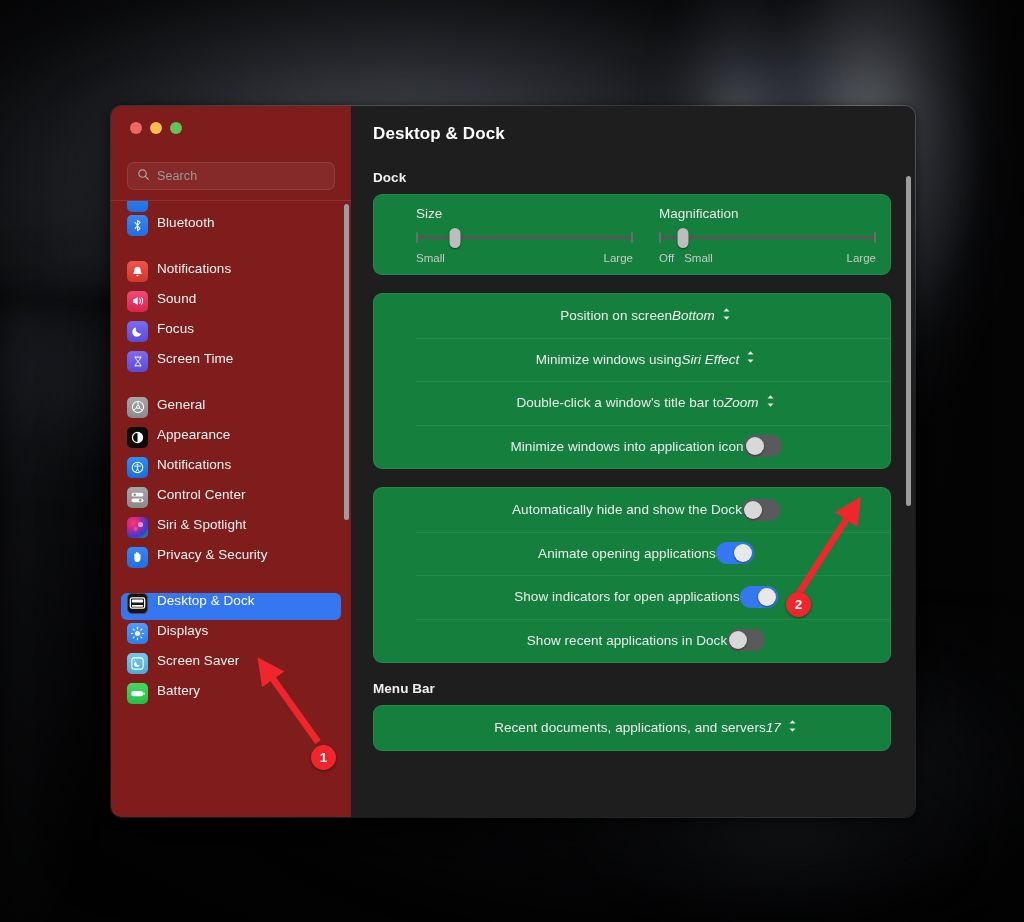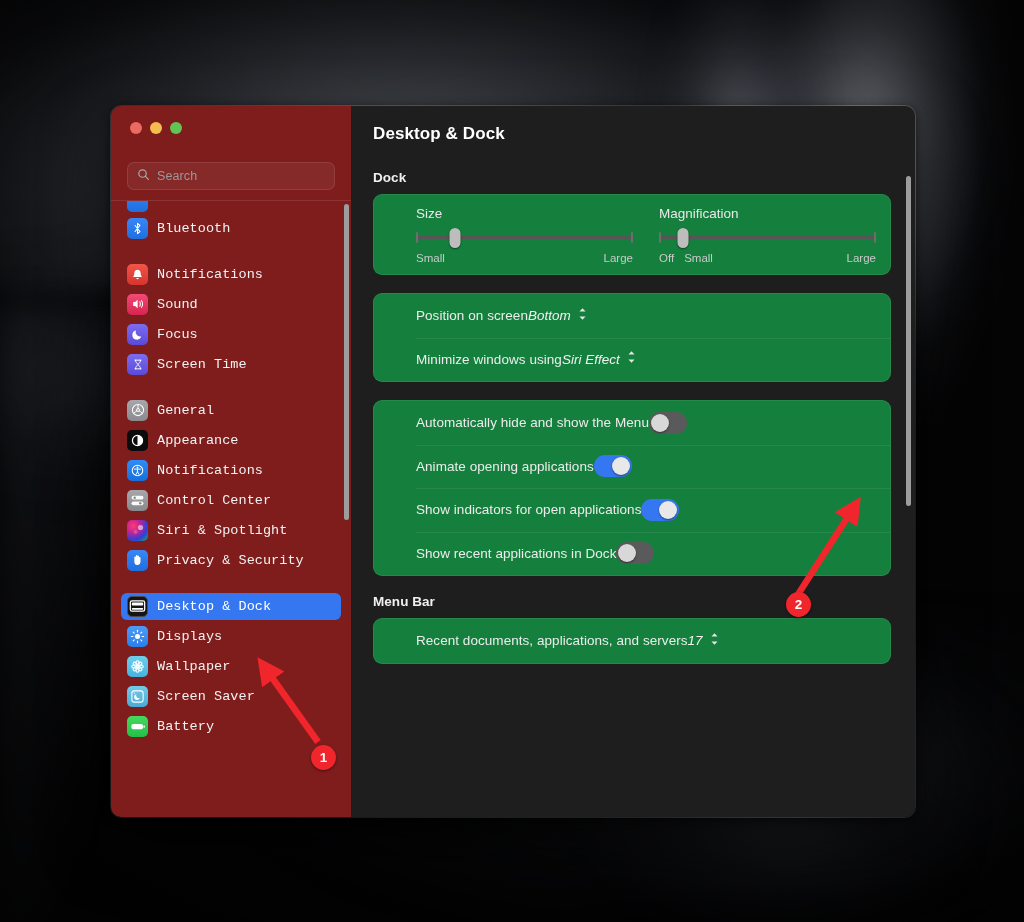--- a/index.html
+++ b/index.html
@@ -147,27 +147,26 @@
     height: 11px; overflow: hidden;
     display: flex; align-items: flex-end;
     padding-left: 6px;
   }
   .clip-chip {
     width: 21px; height: 16px; border-radius: 5px;
     background: linear-gradient(180deg,#2f7ff0,#1f6fe0);
   }
 
   .nav-item {
-    display: flex; align-items: center;
+    display: flex; 
     gap: 9px;
     height: 27px;
     border-radius: 6px;
     padding: 0 6px;
     margin: 3px 0;
-    font-family: Liberation Mono, monospace;
   }
   .nav-item.selected { background: #3577f0; }
   .nav-label {
     color: #f2f2f2; font-size: 13.5px;
     letter-spacing: 0.05px; white-space: nowrap;
   }
   .nav-item.selected .nav-label { color: #fff; }
   .nav-gap { height: 13px; }
 
   .app-icon {
@@ -239,21 +238,21 @@
   .slider-labels {
     display: flex; justify-content: space-between;
     margin-top: 8px;
     color: #c9c9c9; font-size: 11.5px;
   }
   .slider-labels .left-group { display: flex; gap: 10px; }
 
   
   .row {
     display: flex; align-items: center;
-    justify-content: flex-start;
+    justify-content: center;
     height: 43.5px;
     padding: 0 14px;
     position: relative;
   }
   .row + .row::before {
     content: ""; position: absolute;
     left: 14px; right: 0; top: 0; height: 0.5px;
     background: rgba(255,255,255,0.075);
   }
   .row-label { color: #ececec; font-size: 13.5px; letter-spacing: 0.05px; }
@@ -464,37 +463,20 @@
                     <line x1="1.4" y1="8" x2="3.1" y2="8"></line>
                     <line x1="12.9" y1="8" x2="14.6" y2="8"></line>
                     <line x1="3.4" y1="3.4" x2="4.5" y2="4.5"></line>
                     <line x1="11.5" y1="11.5" x2="12.6" y2="12.6"></line>
                     <line x1="12.6" y1="3.4" x2="11.5" y2="4.5"></line>
                     <line x1="4.5" y1="11.5" x2="3.4" y2="12.6"></line>
                   </g>
                 </svg>
               </div>
               <span class="nav-label">Displays</span>
-            </div>
-            <div class="nav-item">
-              <div class="app-icon" style="background:linear-gradient(180deg,#6fcdec,#47b3de)">
-        <svg width="15" height="15" viewBox="0 0 16 16">
-                  <g fill="none" stroke="white" stroke-width="1.1">
-        <ellipse cx="8" cy="4.6" rx="1.7" ry="2.7"></ellipse>
-                    <ellipse cx="8" cy="11.4" rx="1.7" ry="2.7"></ellipse>
-        <ellipse cx="4.6" cy="8" rx="2.7" ry="1.7"></ellipse>
-                    <ellipse cx="11.4" cy="8" rx="2.7" ry="1.7"></ellipse>
-        <ellipse cx="5.6" cy="5.6" rx="1.6" ry="2.6" transform="rotate(-45 5.6 5.6)"></ellipse>
-        <ellipse cx="10.4" cy="10.4" rx="1.6" ry="2.6" transform="rotate(-45 10.4 10.4)"></ellipse>
-        <ellipse cx="10.4" cy="5.6" rx="2.6" ry="1.6" transform="rotate(-45 10.4 5.6)"></ellipse>
-        <ellipse cx="5.6" cy="10.4" rx="2.6" ry="1.6" transform="rotate(-45 5.6 10.4)"></ellipse>
-                  </g>
-                </svg>
-              </div>
-              <span class="nav-label">Wallpaper</span>
             </div>
             <div class="nav-item">
               <div class="app-icon" style="background:linear-gradient(180deg,#74c9e8,#4aabd6)">
         <svg width="15" height="15" viewBox="0 0 16 16">
                   <rect x="2" y="2" width="12" height="12" rx="2.6" fill="none" stroke="white" stroke-width="1.1"></rect>
                   <path d="M10.6 9.4a3 3 0 01-3.9-3.9 3.2 3.2 0 103.9 3.9z" fill="white"></path>
                   <circle cx="4.6" cy="4.4" r=".55" fill="white"></circle>
                 </svg>
               </div>
               <span class="nav-label">Screen Saver</span>
@@ -574,27 +556,46 @@
                 <span class="row-label">Minimize windows using</span>
        <span class="row-right">
                   <span class="row-value">Siri Effect</span>
                   <span class="stepper-icon">
     <svg width="11" height="16" viewBox="0 0 11 16">
       <path d="M5.5 2.2l3 3.3h-6z" fill="#e6e6e6"></path>
       <path d="M5.5 13.8l3-3.3h-6z" fill="#e6e6e6"></path>
     </svg></span>
                 </span>
               </div>
+              <div class="row">
+                <span class="row-label">Double-click a window's title bar to</span>
+       <span class="row-right">
+                  <span class="row-value">Zoom</span>
+                  <span class="stepper-icon">
+    <svg width="11" height="16" viewBox="0 0 11 16">
+      <path d="M5.5 2.2l3 3.3h-6z" fill="#e6e6e6"></path>
+      <path d="M5.5 13.8l3-3.3h-6z" fill="#e6e6e6"></path>
+    </svg></span>
+                </span>
+              </div>
+              <div class="row">
+                <span class="row-label">Minimize windows into application icon</span>
+       <span class="row-right">
+                  <div class="toggle ">
+                 <div class="knob"></div>
+               </div>
+                </span>
+              </div>
             </div>
         </div>
 
         <div class="group">
           <div id="rows-g2">
               <div class="row">
-                <span class="row-label">Automatically hide and show the Menu</span>
+                <span class="row-label">Automatically hide and show the Dock</span>
        <span class="row-right">
                   <div class="toggle ">
                  <div class="knob"></div>
                </div>
                 </span>
               </div>
               <div class="row">
                 <span class="row-label">Animate opening applications</span>
        <span class="row-right">
                   <div class="toggle on">

